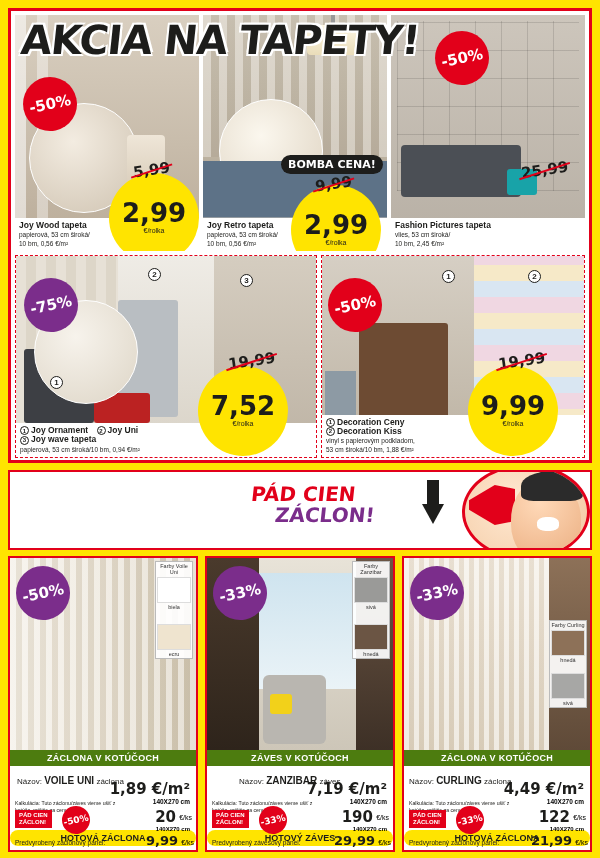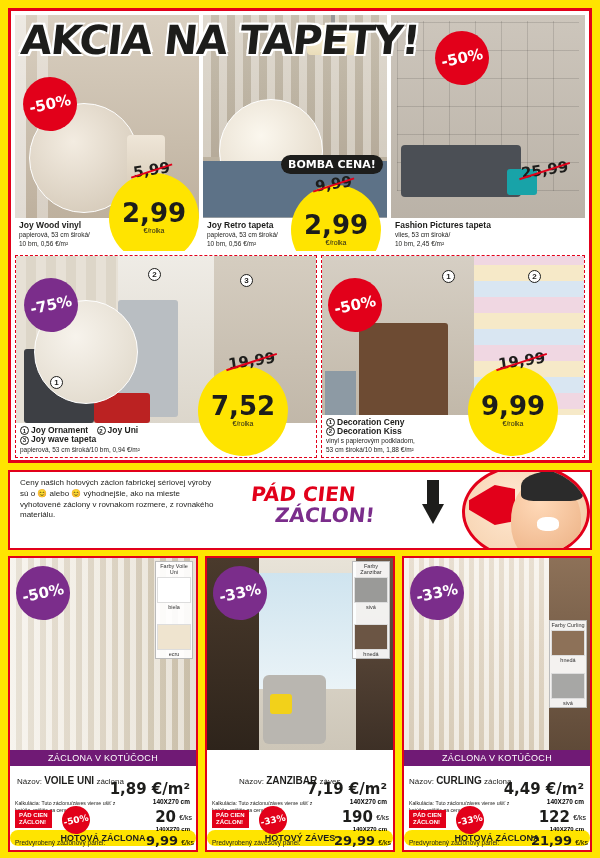--- a/index.html
+++ b/index.html
@@ -101,22 +101,22 @@
   .prod {
     position: absolute; top: 556px; width: 190px; height: 296px;
     background: #fff; border: 2px solid #e2001a; overflow: hidden;
   }
   .prod .ph { position: absolute; left: 0; top: 0; width: 100%; height: 192px; overflow: hidden; }
   .swatchbox { position: absolute; right: 3px; top: 3px; width: 38px; background: rgba(255,255,255,.92);
     border: 1px solid #bbb; font-size: 5.5px; text-align: center; padding: 1px; z-index: 9;}
   .swatch { height: 26px; margin: 2px 0 1px 0; }
   .swatch-lab { font-size: 5.5px; color: #333; }
   .bar {
-    position: absolute; width: 100%; left: 0; background: #701a75; color: #fff;
-    font-size: 9px; font-weight: normal; text-align: center; padding: 3px 0; letter-spacing: .3px;
+    position: absolute; width: 100%; left: 0; background: #4d7c0f; color: #fff;
+    font-size: 9px; font-weight: bold; text-align: center; padding: 3px 0; letter-spacing: .3px;
   }
   .rowname { font-size: 8px; color: #1d1d1b; padding: 3px 5px 0 5px; }
   .rowname b { font-size: 10px; }
   .bigprice { position: absolute; right: 6px; font-size: 15px; font-weight: 900; color: #1d1d1b;
     font-family: "DejaVu Sans", sans-serif; }
   .kalk { font-size: 5.2px; color: #1d1d1b; padding: 2px 5px; line-height: 1.25; }
   .sizebox { font-size: 6.5px; font-weight: bold; text-align: right; padding-right: 6px; }
   .padtag { position: absolute; left: 5px; background: #e2001a; color: #fff; font-size: 6px; font-weight: bold;
     padding: 2px 4px; line-height: 1.15; }
   .yellowbar { position: absolute; width: 100%; left: 0; background: #ffe400; color: #1d1d1b;
@@ -140,21 +140,21 @@
            background:radial-gradient(circle at 40% 35%, #f3ece1, #cfc3b1); border:1px solid #fff;"></div>
       <div style="position:absolute;left:112px;top:120px;width:38px;height:78px;
            background:linear-gradient(180deg,#efe6d8,#cfc2ad); border-radius:4px 4px 2px 2px;"></div>
       <div class="badge small" style="left:8px; top:62px;">-50%</div>
       <div class="oldprice" style="left:118px; top:146px;">5,99</div>
       <div class="pricecircle" style="left:96px; top:160px;">
         <span class="now">2,99</span>
         <span class="unit">€/rolka</span>
       </div>
       <div class="cap">
-        <div class="pname">Joy Wood vinyl</div>
+        <div class="pname">Joy Wood tapeta</div>
         <div class="pdesc">papierová, 53 cm široká/</div>
         <div class="pdesc">10 bm, 0,56 €/m²</div>
       </div>
     </div>
 
     <div class="photo" style="left:192px; top:4px; width:184px; height:236px;">
       <div class="img-a" style="background:
         linear-gradient(180deg,#cfc6b6,#bdb2a0 60%,#7d8fa2);"></div>
       <div style="position:absolute;left:0;top:0;width:100%;height:60%;
         background:repeating-linear-gradient(90deg, rgba(255,255,255,.35) 0 8px, rgba(0,0,0,.04) 8px 16px);"></div>
@@ -256,21 +256,20 @@
           <span class="numdot inline">2</span><span>Decoration Kiss</span>
         </div>
         <div class="pdesc">vinyl s papierovým podkladom,</div>
         <div class="pdesc">53 cm široká/10 bm, 1,88 €/m²</div>
       </div>
     </div>
 
   </div>
 
   <div class="mid">
-    <div class="mid-text">Ceny našich hotových záclon fabrickej sériovej výroby sú o 😊 alebo 😊 výhodnejšie, ako na mieste vyhotovené záclony v rovnakom rozmere, z rovnakého materiálu.</div>
     <div class="pad-cien">
       <span>PÁD CIEN</span>
       <span class="l2">ZÁCLON!</span>
     </div>
     <div class="arrow-down">
       <div class="stem"></div>
         <div class="head"></div>
     </div>
     <div class="megacircle">
       <div style="position:absolute;left:4px;top:18px;width:46px;height:40px;background:#e2001a;
@@ -328,20 +327,21 @@
       <div style="position:absolute;left:34%;bottom:36px;width:22px;height:20px;background:#f2d11a;border-radius:3px;"></div>
       <div class="badge violet small" style="left:6px; top:8px;">-33%</div>
       <div class="swatchbox">
         <div class="swatch-lab">Farby Zanzibar</div>
         <div class="swatch" style="background:#9a9a98;border:1px solid #ddd;"></div>
         <div class="swatch-lab">sivá</div>
         <div class="swatch" style="background:#6b5544;border:1px solid #ddd;margin-top:14px;"></div>
         <div class="swatch-lab">hnedá</div>
       </div>
     </div>
+    <div class="bar" style="top:192px;">ZÁVES V KOTÚČOCH</div>
     <div class="rowname" style="position:absolute;top:214px;left:0;padding-left:32px;">
       <span>Názov:</span>
       <b>ZANZIBAR</b>
       <span>záves</span>
     </div>
     <div class="bigprice" style="top:222px;text-align:right;">7,19 €/m²</div>
     <div class="kalk" style="position:absolute;top:240px;left:0;width:128px;">Kalkulácia: Tuto záclonu/záves vieme ušiť z kotúča, prišitie za cenu:</div>
     <div class="sizebox" style="position:absolute;top:240px;right:0;">140X270 cm</div>
     <div class="padtag" style="top:252px;">
       <span>PÁD CIEN</span><br>

